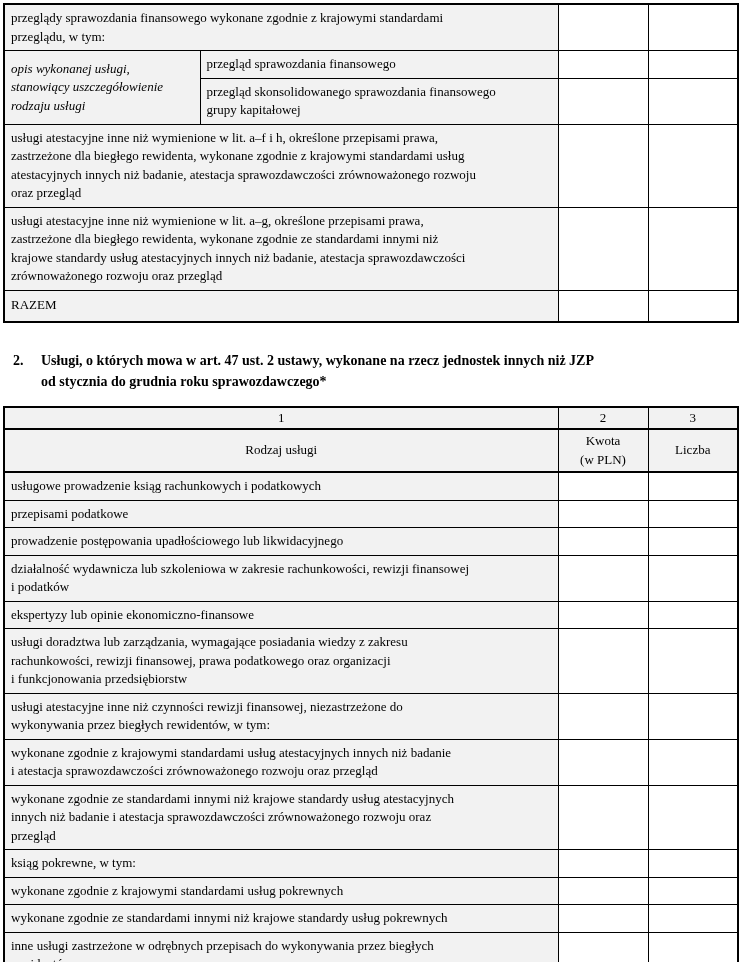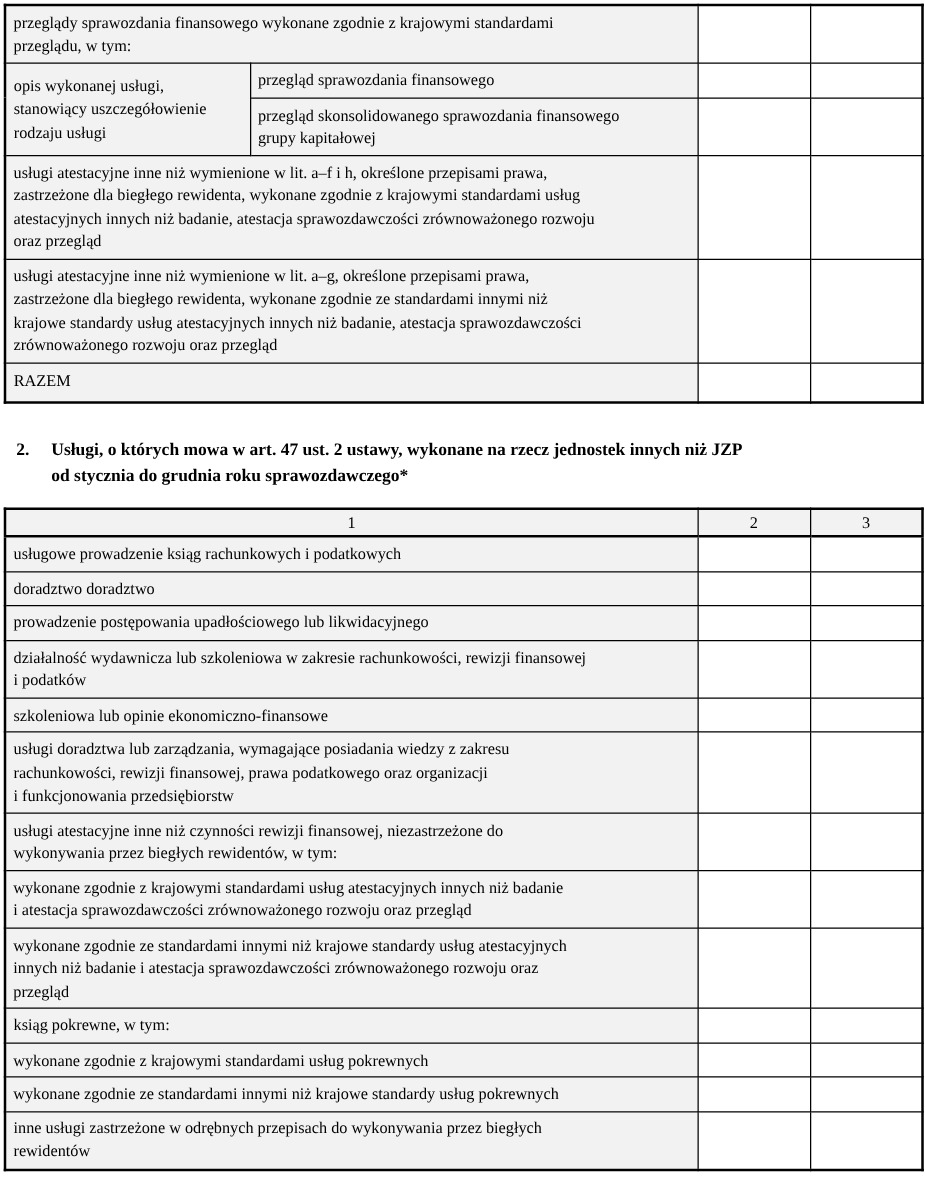--- a/index.html
+++ b/index.html
@@ -37,21 +37,21 @@
   td.item { padding-left: 25px; text-indent: -17px; }
   td.item .pfx { display: inline-block; width: 17px; text-indent: 0; }
   
   td.dash1 { padding-left: 32px; text-indent: -17px; }
   td.dash1 .pfx { display: inline-block; width: 17px; text-indent: 0; }
   
   td.dash2 { padding-left: 36px; text-indent: -16px; }
   td.dash2 .pfx { display: inline-block; width: 16px; text-indent: 0; }
 
   .txt { white-space: pre-line; text-align: center; }
-  td.opis { white-space: pre-line; padding-left: 8px; }
+  td.opis { white-space: pre-line; padding-left: 8px; font-style: italic; }
 
   td.razem { text-align: left; padding-right: 6px; height: 22px; }
 
   
   tr.colnums td { text-align: center; padding: 1px 2px; border-bottom-width: 2px; background: #f2f2f2; }
   tr.hdr td { text-align: center; padding: 2px 4px; border-bottom-width: 2px; background: #f2f2f2; white-space: pre-line; }
 
   .heading {
     display: flex;
     margin: 27px 0 13px 10px;
@@ -130,44 +130,50 @@
         <col style="width:554px">
         <col style="width:90px">
         <col style="width:90px">
       </colgroup>
     <tbody>
       <tr class="colnums">
         <td>1</td>
         <td>2</td>
         <td>3</td>
       </tr>
+      <tr class="hdr">
+        <td>Rodzaj usługi</td>
+        <td>Kwota
+(w PLN)</td>
+        <td>Liczba</td>
+      </tr>
 
       <tr>
         <td class="lbl item"><span class="pfx">a)</span><span class="txt">usługowe prowadzenie ksiąg rachunkowych i podatkowych</span></td>
         <td class="val"></td>
         <td class="val"></td>
       </tr>
       <tr>
-        <td class="lbl item"><span class="pfx">b)</span><span class="txt">doradztwo doradztwo</span></td>
+        <td class="lbl item"><span class="pfx">b)</span><span class="txt">przepisami podatkowe</span></td>
         <td class="val"></td>
         <td class="val"></td>
       </tr>
       <tr>
         <td class="lbl item"><span class="pfx">c)</span><span class="txt">prowadzenie postępowania upadłościowego lub likwidacyjnego</span></td>
         <td class="val"></td>
         <td class="val"></td>
       </tr>
       <tr>
         <td class="lbl item"><span class="pfx">d)</span><span class="txt">działalność wydawnicza lub szkoleniowa w zakresie rachunkowości, rewizji finansowej
 i podatków</span></td>
         <td class="val"></td>
         <td class="val"></td>
       </tr>
       <tr>
-        <td class="lbl item"><span class="pfx">e)</span><span class="txt">szkoleniowa lub opinie ekonomiczno-finansowe</span></td>
+        <td class="lbl item"><span class="pfx">e)</span><span class="txt">ekspertyzy lub opinie ekonomiczno-finansowe</span></td>
         <td class="val"></td>
         <td class="val"></td>
       </tr>
       <tr>
         <td class="lbl item"><span class="pfx">f)</span><span class="txt">usługi doradztwa lub zarządzania, wymagające posiadania wiedzy z zakresu
 rachunkowości, rewizji finansowej, prawa podatkowego oraz organizacji
 i funkcjonowania przedsiębiorstw</span></td>
         <td class="val"></td>
         <td class="val"></td>
       </tr>

